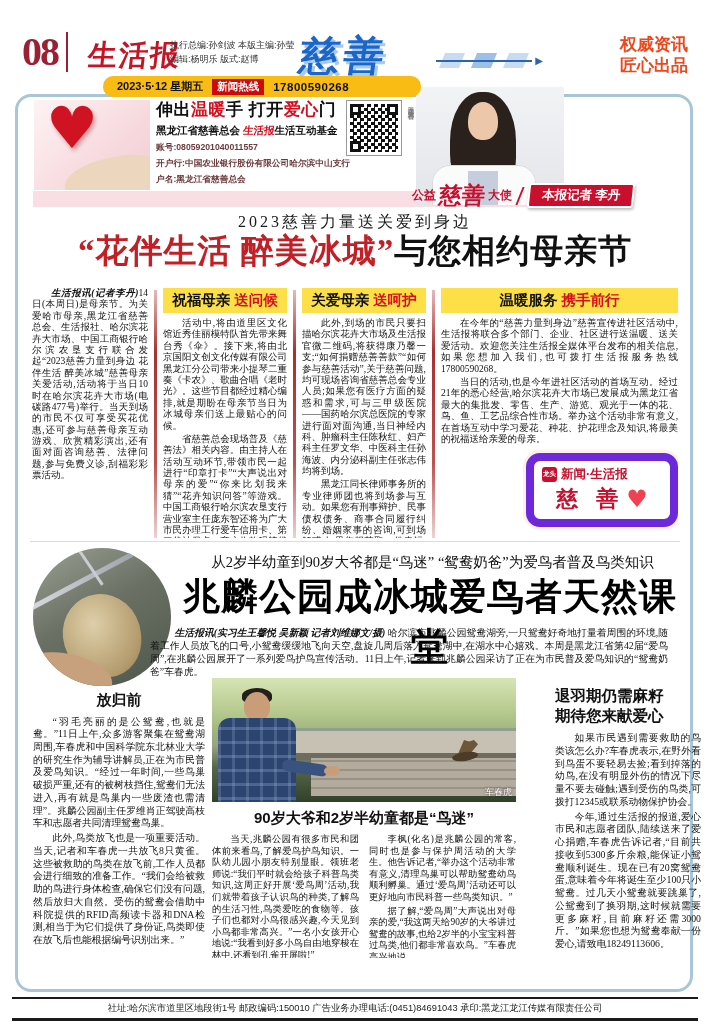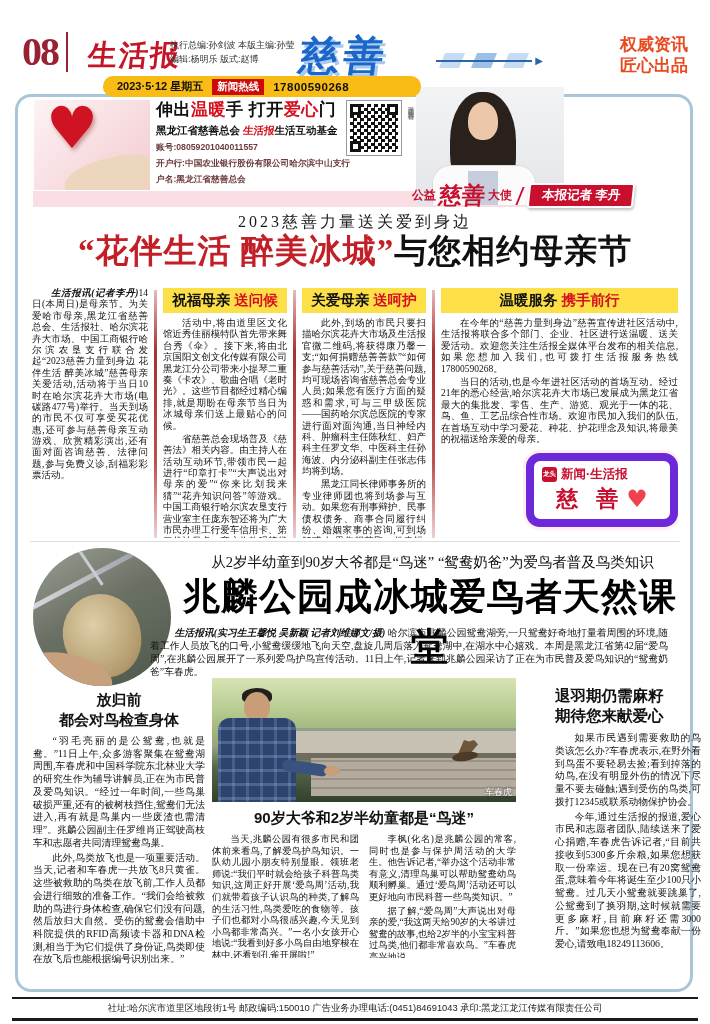--- a/index.html
+++ b/index.html
@@ -244,21 +244,21 @@
       <div class="bodytext">
         <p>此外,到场的市民只要扫描哈尔滨花卉大市场及生活报官微二维码,将获得康乃馨一支;“如何捐赠慈善善款”“如何参与慈善活动”,关于慈善问题,均可现场咨询省慈善总会专业人员;如果您有医疗方面的疑惑和需求,可与三甲级医院——国药哈尔滨总医院的专家进行面对面沟通,当日神经内科、肿瘤科主任陈秋红、妇产科主任罗文华、中医科主任孙海波、内分泌科副主任张志伟均将到场。</p>
         <p>黑龙江同长律师事务所的专业律师团也将到场参与互动。如果您有刑事辩护、民事债权债务、商事合同履行纠纷、婚姻家事的咨询,可到场解惑;如果您想获取一份幸运,也可在现场参与到省福彩发行中心进行的即开票刮彩票义卖活动。</p>
       </div>
     </div>
     <div class="vdiv"></div>
     <div class="a1col c4">
       <div class="colhead"><span>温暖服务</span> <span class="red">携手前行</span></div>
       <div class="bodytext">
         <p>在今年的“慈善力量到身边”慈善宣传进社区活动中,生活报将联合多个部门、企业、社区进行送温暖、送关爱活动。欢迎您关注生活报全媒体平台发布的相关信息,如果您想加入我们,也可拨打生活报服务热线17800590268。</p>
-        <p>当日的活动,也是今年进社区活动的首场互动。经过21年的悉心经营,哈尔滨花卉大市场已发展成为黑龙江省最大的集批发、零售、生产、游览、观光于一体的花、鸟、鱼、工艺品综合性市场。欢迎市民加入我们的队伍,在首场互动中学习爱花、种花、护花理念及知识,将最美的祝福送给亲爱的母亲。</p>
+        <p>当日的活动,也是今年进社区活动的首场互动。经过21年的悉心经营,哈尔滨花卉大市场已发展成为黑龙江省最大的集批发、零售、生产、游览、观光于一体的花、鸟、鱼、工艺品综合性市场。举办这个活动非常有意义,在首场互动中学习爱花、种花、护花理念及知识,将最美的祝福送给亲爱的母亲。</p>
       </div>
       <div class="a1-badge">
         <div class="a1b-row1">
           <span class="a1b-logo">龙头</span>
           <span class="a1b-brand">新闻·生活报</span>
         </div>
         <div class="a1b-row2">
           <span class="a1b-word">慈 善</span>
           <span class="a1b-heart">♥</span>
         </div>
@@ -275,21 +275,20 @@
   </div>
   <div class="a2-kicker">从2岁半幼童到90岁大爷都是“鸟迷” “鸳鸯奶爸”为爱鸟者普及鸟类知识</div>
   <div class="a2-headline">兆麟公园成冰城爱鸟者天然课堂</div>
   <div class="a2-lead">
     <p><span class="lead-label">生活报讯(实习生王馨悦 吴新颖 记者刘维娜文/摄)</span> <span>哈尔滨市兆麟公园鸳鸯湖旁,一只鸳鸯好奇地打量着周围的环境,随着工作人员放飞的口号,小鸳鸯缓缓地飞向天空,盘旋几周后落入鸳鸯湖中,在湖水中心嬉戏。本周是黑龙江省第42届“爱鸟周”,在兆麟公园展开了一系列爱鸟护鸟宣传活动。11日上午,记者来到兆麟公园采访了正在为市民普及爱鸟知识的“鸳鸯奶爸”车春虎。</span></p>
   </div>
 
   <div class="a2-left">
     <div class="a2-coltitle">
       <div>放归前</div>
-      <div>都会对鸟检查身体</div>
     </div>
     <div class="a2text">
       <p>“羽毛亮丽的是公鸳鸯,也就是鸯。”11日上午,众多游客聚集在鸳鸯湖周围,车春虎和中国科学院东北林业大学的研究生作为辅导讲解员,正在为市民普及爱鸟知识。“经过一年时间,一些鸟巢破损严重,还有的被树枝挡住,鸳鸯们无法进入,再有就是鸟巢内一些废渣也需清理”。兆麟公园副主任罗维肖正驾驶高枝车和志愿者共同清理鸳鸯鸟巢。</p>
       <p>此外,鸟类放飞也是一项重要活动。当天,记者和车春虎一共放飞8只黄雀。这些被救助的鸟类在放飞前,工作人员都会进行细致的准备工作。“我们会给被救助的鸟进行身体检查,确保它们没有问题,然后放归大自然。受伤的鸳鸯会借助中科院提供的RFID高频读卡器和DNA检测,相当于为它们提供了身份证,鸟类即使在放飞后也能根据编号识别出来。”</p>
     </div>
   </div>
 
   <div class="a2-mid">
     <div class="park-photo">
       <div class="park-bridge"></div>
@@ -319,21 +318,21 @@
     </div>
   </div>
 
   <div class="a2-right">
     <div class="a2-coltitle">
       <div>退羽期仍需麻籽</div>
       <div>期待您来献爱心</div>
     </div>
     <div class="a2text">
       <p>如果市民遇到需要救助的鸟类该怎么办?车春虎表示,在野外看到鸟蛋不要轻易去捡;看到掉落的幼鸟,在没有明显外伤的情况下尽量不要去碰触;遇到受伤的鸟类,可拨打12345或联系动物保护协会。</p>
-      <p>今年,通过生活报的报道,爱心市民和志愿者团队,陆续送来了爱心捐赠,车春虎告诉记者,“目前共接收到5300多斤余粮,如果您想获取一份幸运。现在已有20窝鸳鸯蛋,意味着今年将诞生至少100只小鸳鸯。过几天小鸳鸯就要跳巢了,公鸳鸯到了换羽期,这时候就需要更多麻籽,目前麻籽还需3000斤。”如果您也想为鸳鸯奉献一份爱心,请致电18249113606。</p>
+      <p>今年,通过生活报的报道,爱心市民和志愿者团队,陆续送来了爱心捐赠,车春虎告诉记者,“目前共接收到5300多斤余粮,能保证小鸳鸯顺利诞生。现在已有20窝鸳鸯蛋,意味着今年将诞生至少100只小鸳鸯。过几天小鸳鸯就要跳巢了,公鸳鸯到了换羽期,这时候就需要更多麻籽,目前麻籽还需3000斤。”如果您也想为鸳鸯奉献一份爱心,请致电18249113606。</p>
     </div>
   </div>
 
   <div class="footer">
     <p>社址:哈尔滨市道里区地段街1号    邮政编码:150010    广告业务办理电话:(0451)84691043    承印:黑龙江龙江传媒有限责任公司</p>
     <div class="footer-rule"></div>
   </div>
 
 </div>
 

